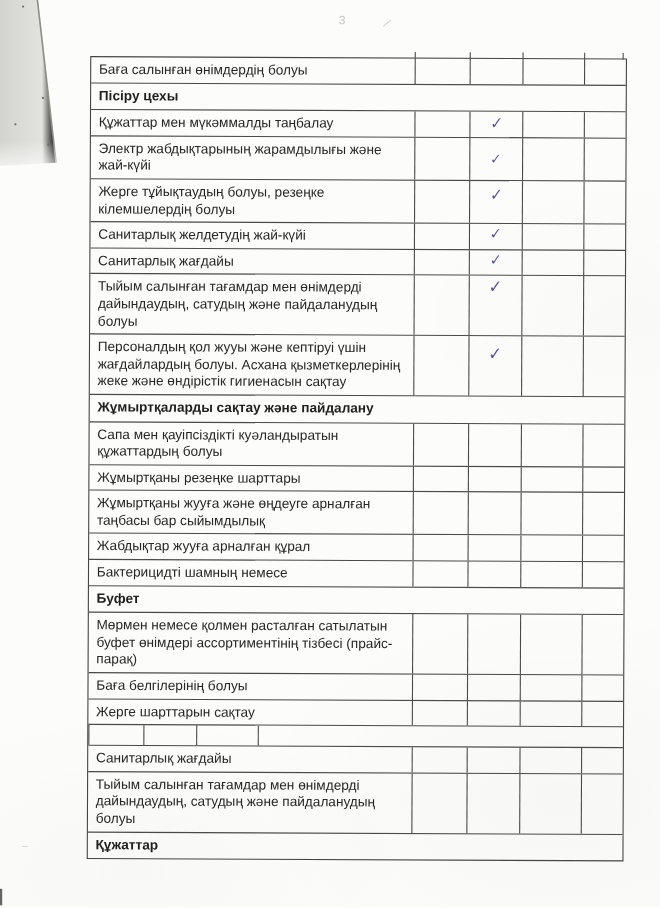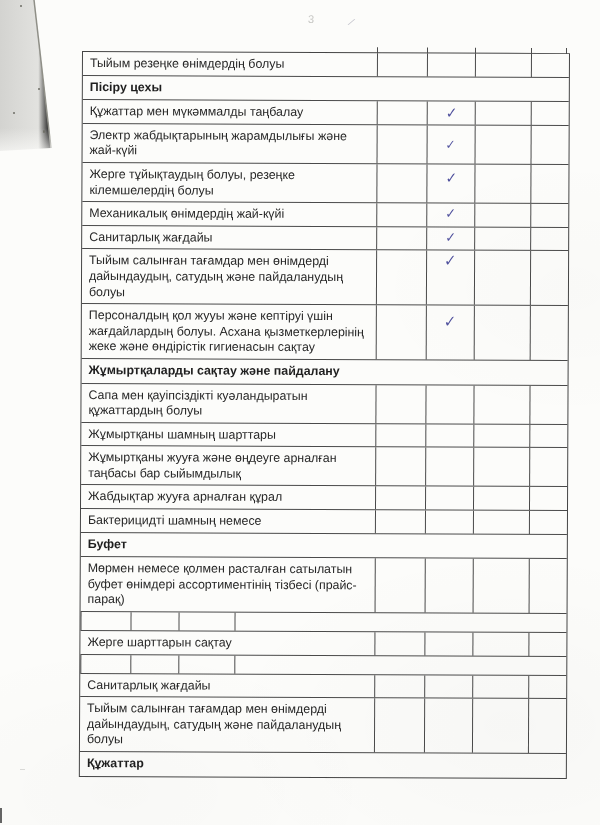--- a/index.html
+++ b/index.html
@@ -80,21 +80,21 @@
   <span class="mark mark-pencil">–</span>
 
   <div class="table">
     <div class="stub s1"></div>
     <div class="stub s2"></div>
     <div class="stub s3"></div>
     <div class="stub s4"></div>
     <div class="stub s5"></div>
 
     <div class="row item">
-      <div class="cell label">Тыйым резеңке өнімдердің болуы</div>
+      <div class="cell label">Баға салынған өнімдердің болуы</div>
       <div class="cell ca"></div>
       <div class="cell cb"><span class="check"></span></div>
       <div class="cell cc"></div>
       <div class="cell cd"></div>
     </div>
 
     <div class="row section">
       <div class="cell label">Пісіру цехы</div>
     </div>
 
@@ -116,21 +116,21 @@
 
     <div class="row item">
       <div class="cell label">Жерге тұйықтаудың болуы, резеңке кілемшелердің болуы</div>
       <div class="cell ca"></div>
       <div class="cell cb"><span class="check" style="margin-top: 6px; font-size: 14px;">✓</span></div>
       <div class="cell cc"></div>
       <div class="cell cd"></div>
     </div>
 
     <div class="row item">
-      <div class="cell label">Механикалық өнімдердің жай-күйі</div>
+      <div class="cell label">Санитарлық желдетудің жай-күйі</div>
       <div class="cell ca"></div>
       <div class="cell cb"><span class="check" style="margin-top: 1px; font-size: 13px;">✓</span></div>
       <div class="cell cc"></div>
       <div class="cell cd"></div>
     </div>
 
     <div class="row item">
       <div class="cell label">Санитарлық жағдайы</div>
       <div class="cell ca"></div>
       <div class="cell cb"><span class="check" style="margin-top: 2px; font-size: 13px;">✓</span></div>
@@ -160,21 +160,21 @@
 
     <div class="row item">
       <div class="cell label">Сапа мен қауіпсіздікті куәландыратын құжаттардың болуы</div>
       <div class="cell ca"></div>
       <div class="cell cb"><span class="check"></span></div>
       <div class="cell cc"></div>
       <div class="cell cd"></div>
     </div>
 
     <div class="row item">
-      <div class="cell label">Жұмыртқаны шамның шарттары</div>
+      <div class="cell label">Жұмыртқаны резеңке шарттары</div>
       <div class="cell ca"></div>
       <div class="cell cb"><span class="check"></span></div>
       <div class="cell cc"></div>
       <div class="cell cd"></div>
     </div>
 
     <div class="row item">
       <div class="cell label">Жұмыртқаны жууға және өңдеуге арналған таңбасы бар сыйымдылық</div>
       <div class="cell ca"></div>
       <div class="cell cb"><span class="check"></span></div>
@@ -204,20 +204,21 @@
 
     <div class="row item">
       <div class="cell label">Мөрмен немесе қолмен расталған сатылатын буфет өнімдері ассортиментінің тізбесі (прайс-парақ)</div>
       <div class="cell ca"></div>
       <div class="cell cb"><span class="check"></span></div>
       <div class="cell cc"></div>
       <div class="cell cd"></div>
     </div>
 
     <div class="row item">
+      <div class="cell label">Баға белгілерінің болуы</div>
       <div class="cell ca"></div>
       <div class="cell cb"><span class="check"></span></div>
       <div class="cell cc"></div>
       <div class="cell cd"></div>
     </div>
 
     <div class="row item">
       <div class="cell label">Жерге шарттарын сақтау</div>
       <div class="cell ca"></div>
       <div class="cell cb"><span class="check"></span></div>

